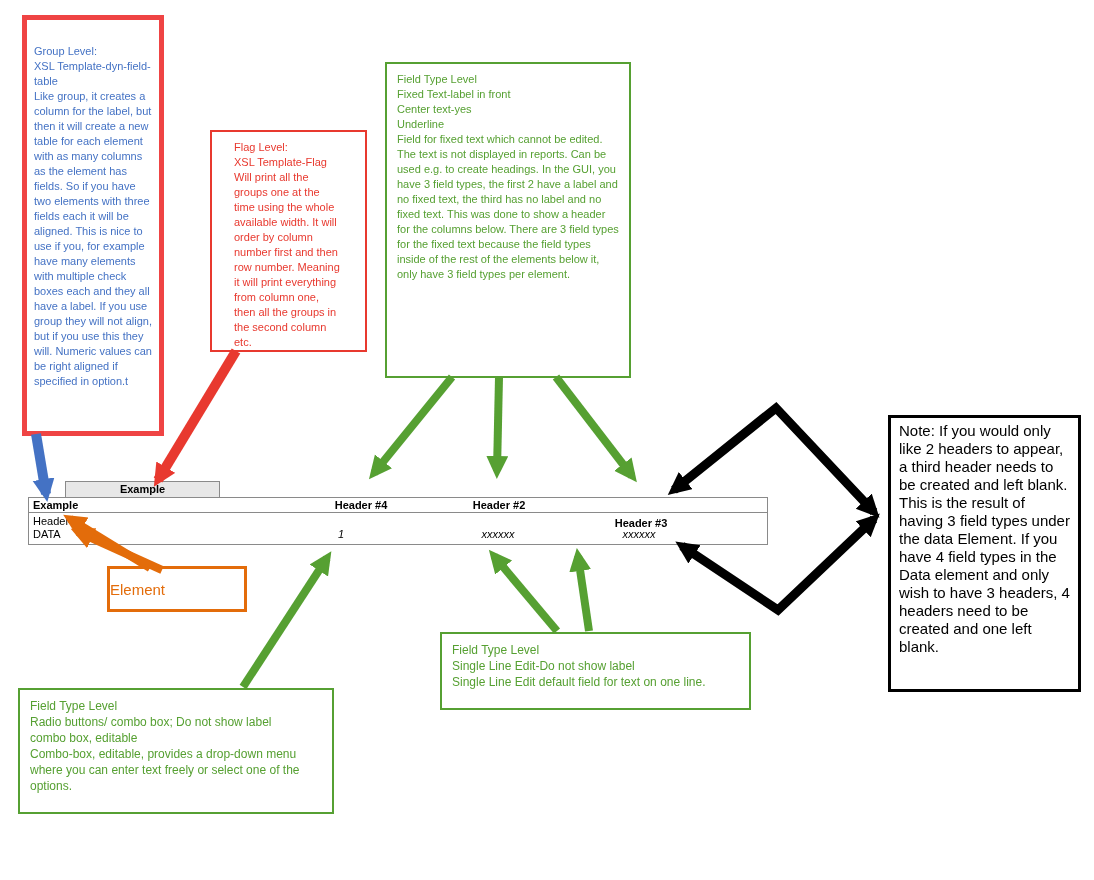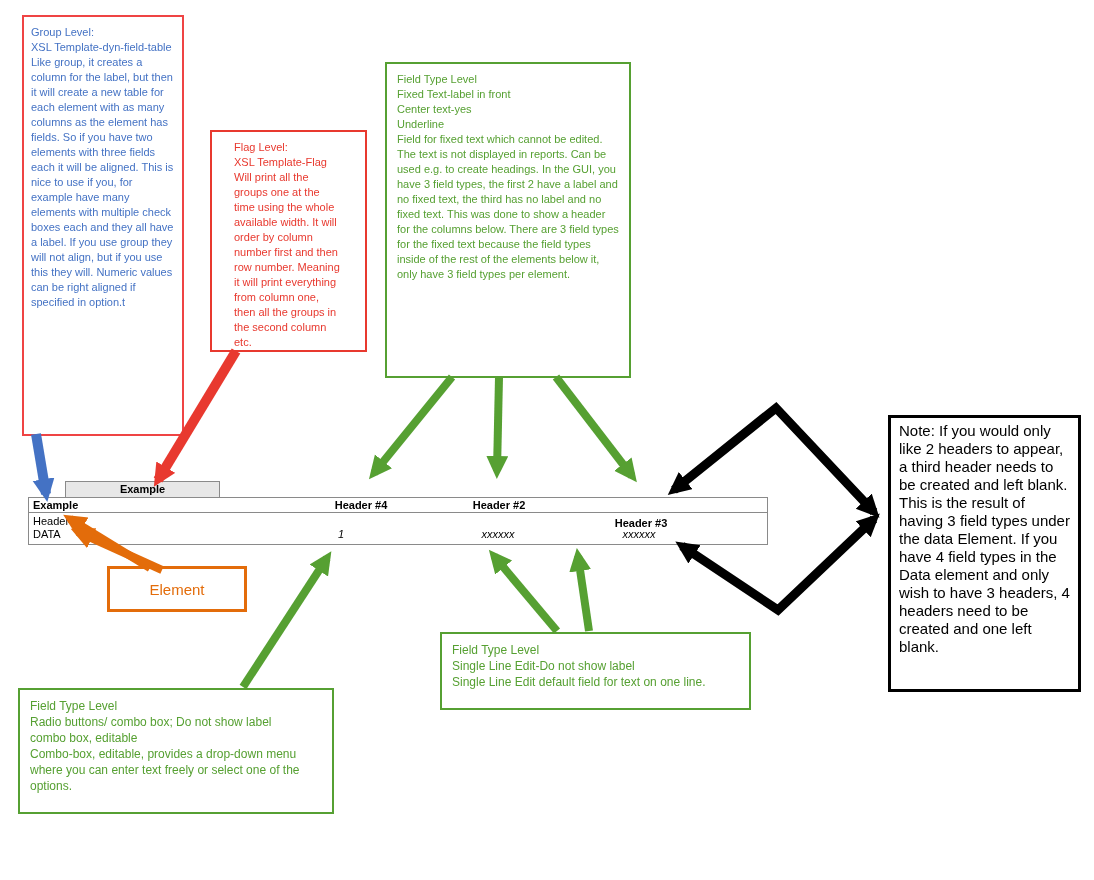--- a/index.html
+++ b/index.html
@@ -9,43 +9,43 @@
     font-family:"Liberation Sans", sans-serif;
   }
   .canvas { position:absolute; inset:0; }
 
   .arrows { position:absolute; left:0; top:0; z-index:5; pointer-events:none; }
 
   .callout {
     position:absolute; background:#ffffff; white-space:pre-line; z-index:2;
   }
   .box-blue {
-    left:22px; top:15px; width:162px; height:421px;
-    border:2px solid #ef4444; color:#4472C4;
-    font-size:11px; line-height:15px; padding:8px 7px;
+    left:22px; top:15px; width:142px; height:421px;
+    border:5px solid #ef4444; color:#4472C4;
+    font-size:11px; line-height:15px; padding:24px 7px;
   }
   .box-red {
     left:210px; top:130px; width:157px; height:222px;
     border:2px solid #E8392F; color:#E8392F;
     font-size:11px; line-height:15px; padding:8px 22px;
   }
   .box-green-top {
     left:385px; top:62px; width:246px; height:316px;
     border:2px solid #56A032; color:#56A032;
     font-size:11px; line-height:15px; padding:8px 10px;
   }
   .box-note {
     left:888px; top:415px; width:193px; height:277px;
     border:3px solid #000000; color:#000000;
     font-size:15px; line-height:18px; padding:4px 8px;
   }
   .box-element {
     position:absolute; left:107px; top:566px; width:140px; height:46px;
     border:3px solid #E36C0A; color:#E36C0A; background:#ffffff;
-    font-size:15px; display:flex; align-items:center; justify-content:center;
+    font-size:15px; display:flex; align-items:center; justify-content:flex-start;
     z-index:2;
   }
   .box-green-mid {
     left:440px; top:632px; width:311px; height:78px;
     border:2px solid #56A032; color:#56A032;
     font-size:12px; line-height:16px; padding:8px 10px;
   }
   .box-green-bl {
     left:18px; top:688px; width:316px; height:126px;
     border:2px solid #56A032; color:#56A032;

